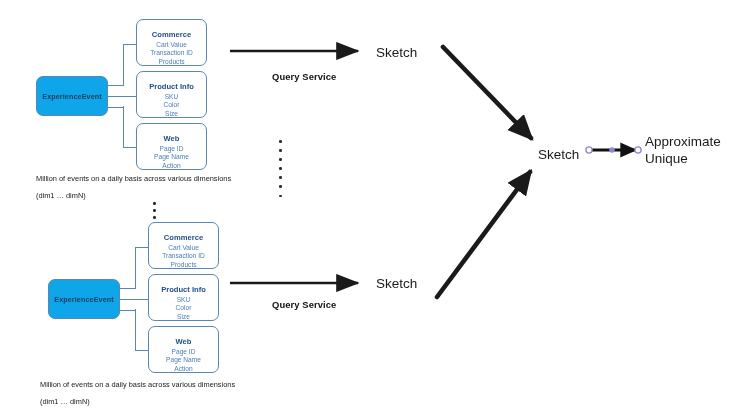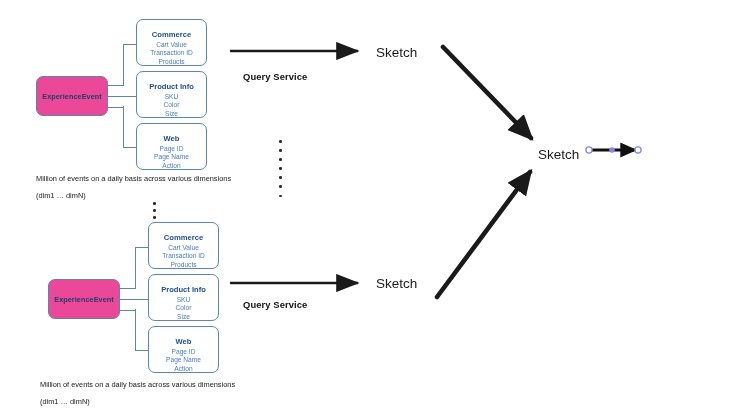--- a/index.html
+++ b/index.html
@@ -19,21 +19,21 @@
     overflow: hidden;
   }
   .abs { position: absolute; }
 
   
   .entity-box {
     position: absolute;
     box-sizing: border-box;
     border: 1.2px solid #5b86b3;
     border-radius: 7px;
-    background: #ec4899;
+    background: #0ea5e9;
     display: flex;
     align-items: center;
     justify-content: center;
   }
   .entity-box .entity-label {
     font-size: 7.2px;
     font-weight: 600;
     color: #1d3f63;
     letter-spacing: .1px;
   }
@@ -102,20 +102,21 @@
     color: #1a1a1a;
     line-height: 17px;
     white-space: pre-line;
   }
   .qs-label {
     position: absolute;
     font-size: 9.4px;
     font-weight: 700;
     color: #111111;
     letter-spacing: .1px;
+    margin-left: 29px;
   }
 
   svg.overlay {
     position: absolute;
     left: 0; top: 0;
     width: 750px;
     height: 413px;
     pointer-events: none;
   }
 </style>
@@ -213,20 +214,22 @@
   </div>
 
   <div class="caption" style="left:40px; top:376px;">Million of events on a daily basis across various dimensions (dim1 … dimN)</div>
 
   <div class="qs-label" style="left:243px; top:299px;">Query Service</div>
 
   <div class="big-label" style="left:376px; top:275px;">Sketch</div>
 
   <div class="big-label" style="left:538px; top:146px;">Sketch</div>
 
+  <div class="big-label" style="left:645px; top:133px; width:100px;">Approximate
+Unique</div>
 
   <svg class="overlay" viewBox="0 0 750 413">
     <defs>
       <marker id="ah" markerWidth="9" markerHeight="7" refX="8.4" refY="3.5" orient="auto">
         <polygon points="0 0, 9 3.5, 0 7" fill="#1a1a1a"></polygon>
       </marker>
       <marker id="ah-thick" markerWidth="5.6" markerHeight="5" refX="4.8" refY="2.5" orient="auto">
         <polygon points="0 0, 5.6 2.5, 0 5" fill="#1a1a1a"></polygon>
       </marker>
       <marker id="ah-small" markerWidth="6" markerHeight="5.4" refX="5.6" refY="2.7" orient="auto">

